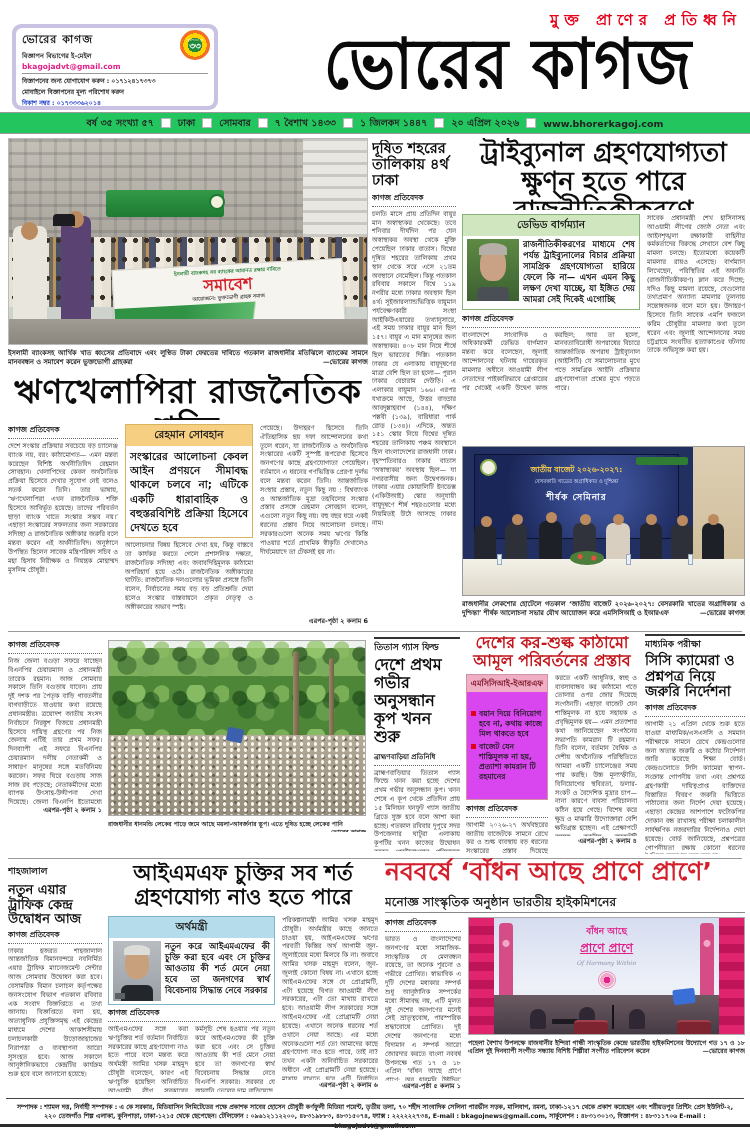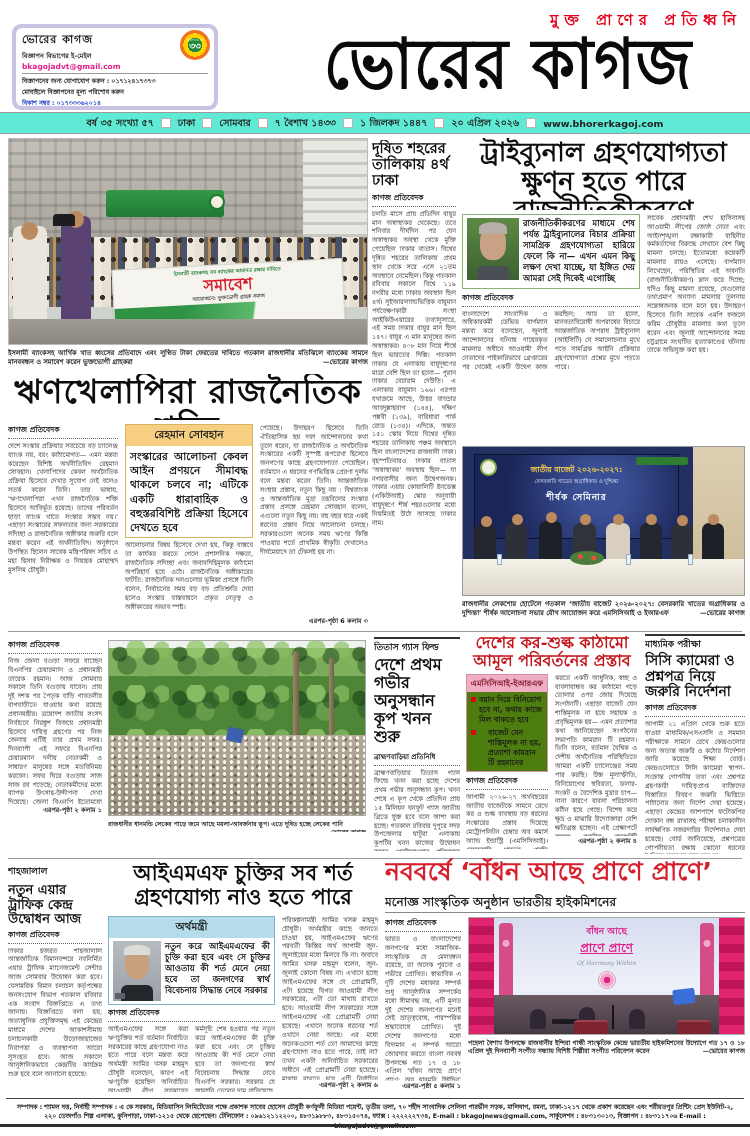--- a/index.html
+++ b/index.html
@@ -26,21 +26,21 @@
   .adbox-l2{font-size:6.2px;font-weight:bold;}
   .adbox-num{color:#1637c8;}
   .badge{position:absolute;right:4px;top:2px;width:30px;height:30px;border-radius:50%;
          background:radial-gradient(circle at 50% 50%, #1f8a3a 0 34%, #ffd200 34% 55%, #f36f21 55% 100%);
          display:flex;align-items:center;justify-content:center;flex-direction:column;}
   .badge-num{font-size:9px;font-weight:bold;color:#fff;line-height:1;}
   .badge-lbl{font-size:3.2px;color:#fff;line-height:1;}
   .tagline{right:8px;top:8px;font-size:15px;font-weight:bold;color:#e50019;letter-spacing:6px;}
   .masthead{left:272px;top:26px;width:472px;height:84px;font-size:62px;font-weight:800;color:#0a0a0a;
             letter-spacing:1px;display:flex;align-items:center;justify-content:center;transform:scaleY(1.12);}
-  .datebar{left:0;top:112px;width:750px;height:20px;background:#5eead4;border-top:1px solid #9a9a9a;border-bottom:1px solid #9a9a9a;
+  .datebar{left:0;top:112px;width:750px;height:20px;background:#22c55e;border-top:1px solid #9a9a9a;border-bottom:1px solid #9a9a9a;
            display:flex;align-items:center;justify-content:center;font-size:9.5px;font-weight:bold;color:#222;}
   .sep{display:inline-block;width:8px;height:8px;background:#fff;border:1px solid #b5b5b5;margin:0 7px;}
   
   .qbox{border:1px solid #9db58a;box-sizing:border-box;}
   .qbox-hd{font-size:10.5px;font-weight:bold;text-align:center;padding:2px 0;}
   .quote-txt{font-size:8.4px;font-weight:bold;line-height:1.32;text-align:justify;color:#101010;}
   .pull-quote{font-size:10.5px;line-height:1.35;text-align:justify;color:#101010;font-weight:bold;}
   
   .photo{position:absolute;overflow:hidden;}
   .sil{position:absolute;border-radius:7px 7px 0 0;}
@@ -129,35 +129,36 @@
     </div>
     <div style="width:128px;flex:none;">
       <div class="qbox" style="border-color:#d9b45e;">
         <div class="qbox-hd" style="background:#f7cf82;">রেহমান সোবহান</div>
         <div class="pull-quote" style="padding:3px 4px;">সংস্কারের আলোচনা কেবল আইন প্রণয়নে সীমাবদ্ধ থাকলে চলবে না; এটিকে একটি ধারাবাহিক ও বহুস্তরবিশিষ্ট প্রক্রিয়া হিসেবে দেখতে হবে</div>
       </div>
       <div class="body-txt clip" style="height:78px;margin-top:3px;">আলোচনার বিষয় হিসেবে দেখা হয়, কিন্তু বাস্তবে তা কার্যকর করতে গেলে প্রশাসনিক দক্ষতা, রাজনৈতিক সদিচ্ছা এবং জবাবদিহিমূলক কাঠামো অপরিহার্য হয়ে ওঠে। রাজনৈতিক অঙ্গীকারের ঘাটতি: রাজনৈতিক দলগুলোর ভূমিকা প্রসঙ্গে তিনি বলেন, নির্বাচনের সময় বড় বড় প্রতিশ্রুতি দেয়া হলেও সংস্কার বাস্তবায়নে প্রকৃত নেতৃত্ব ও অঙ্গীকারের অভাব স্পষ্ট।</div>
     </div>
     <div style="width:108px;flex:none;">
       <div class="body-txt clip" style="height:192px;">পেয়েছে। উদাহরণ হিসেবে তিনি ঐতিহাসিক ছয় দফা আন্দোলনের কথা তুলে ধরেন, যা রাজনৈতিক ও অর্থনৈতিক সংস্কারের একটি সুস্পষ্ট রূপরেখা হিসেবে জনগণের কাছে গ্রহণযোগ্যতা পেয়েছিল। বর্তমানে এ ধরনের গণভিত্তিক প্রেরণা দুর্লভ বলে মন্তব্য করেন তিনি। আন্তর্জাতিক সংস্থার প্রস্তাব, নতুন কিছু নয় : বিশ্বব্যাংক ও আন্তর্জাতিক মুদ্রা তহবিলের সংস্কার প্রস্তাব প্রসঙ্গে রেহমান সোবহান বলেন, এগুলো নতুন কিছু নয়। বহু বছর ধরে একই ধরনের প্রস্তাব নিয়ে আলোচনা চলছে। সরকারগুলো অনেক সময় ঋণের কিস্তি পাওয়ার শর্তে প্রাথমিক স্বীকৃতি দেখালেও দীর্ঘমেয়াদে তা টেকসই হয় না।</div>
-      <div class="jump">এরপর-পৃষ্ঠা 6 কলাম ৩</div>
+      <div class="jump">এরপর-পৃষ্ঠা ২ কলাম 6</div>
     </div>
   </div>
 
   <div class="abs clip" style="left:372px;top:140px;width:84px;height:488px;">
     <div class="hl" style="font-size:14.5px;">দূষিত শহরের তালিকায় ৪র্থ ঢাকা</div>
     <div class="byline" style="margin-top:3px;">কাগজ প্রতিবেদক</div>
     <div class="dotted"></div>
     <div class="body-txt clip" style="height:418px;">চলতি মাসে প্রায় প্রতিদিন বায়ুর মান অস্বাস্থ্যকর থেকেছে। তবে শনিবার দীর্ঘদিন পর যেন অস্বাস্থ্যকর অবস্থা থেকে মুক্তি পেয়েছিল ঢাকার বাতাস। বিশ্বের দূষিত শহরের তালিকায় প্রথম স্থান থেকে সরে এসে ২১তম অবস্থানে নেমেছিল। কিন্তু গতকাল রবিবার সকালে বিশ্বে ১১৯ নগরীর মধ্যে ঢাকার অবস্থান ছিল ৪র্থ। সুইজারল্যান্ডভিত্তিক বায়ুমান পর্যবেক্ষণকারী সংস্থা আইকিউএয়ারের তথ্যানুসারে, এই সময় ঢাকার বায়ুর মান ছিল ১৫৭। বায়ুর এ মান মানুষের জন্য অস্বাস্থ্যকর। ৪০৮ মান নিয়ে শীর্ষে ছিল ভারতের দিল্লি। গতকাল ঢাকার যে এলাকায় বায়ুদূষণের মাত্রা বেশি ছিল তা হলো— পুরান ঢাকার বেচারাম দেউড়ি। এ এলাকার বায়ুমান ১৬৬। এরপর যথাক্রমে আছে, উত্তর বাড্ডার আবদুল্লাহবাগ (১৪৪), দক্ষিণ পল্লবী (১৩৯), বারিধারা পার্ক রোড (১৩৪)। এদিকে, অন্তত ১৫১ স্কোর নিয়ে বিশ্বের দূষিত শহরের তালিকায় পঞ্চম অবস্থানে ছিল বাংলাদেশের রাজধানী ঢাকা। বৃহস্পতিবারও ঢাকার বাতাস ‘অস্বাস্থ্যকর’ অবস্থায় ছিল— যা নগরবাসীর জন্য উদ্বেগজনক। ঢাকার এয়ার কোয়ালিটি ইনডেক্স (একিউআই) স্কোর অনুযায়ী বায়ুদূষণে শীর্ষ শহরগুলোর মধ্যে নিয়মিতই উঠে আসছে ঢাকার নাম।</div>
   </div>
 
   <div class="abs hl clip" style="left:462px;top:138px;width:283px;height:72px;font-size:26px;text-align:center;">ট্রাইব্যুনাল গ্রহণযোগ্যতা ক্ষুণ্ন হতে পারে রাজনীতিকীকরণে</div>
   <div class="abs clip" style="left:462px;top:214px;width:283px;height:228px;display:flex;gap:7px;">
     <div style="width:178px;flex:none;">
       <div class="qbox" style="border-color:#86b277;">
+        <div class="qbox-hd" style="background:#cfe6bf;">ডেভিড বার্গম্যান</div>
         <div style="display:flex;gap:4px;padding:3px 4px;">
           <div style="width:52px;height:62px;flex:none;background:linear-gradient(#5d8a44,#3c6030);position:relative;">
             <div style="position:absolute;left:13px;top:8px;width:26px;height:34px;border-radius:46% 46% 42% 42%;background:#c9a184;"></div>
             <div style="position:absolute;left:12px;top:4px;width:28px;height:12px;border-radius:50% 50% 0 0;background:#b5afa7;"></div>
             <div style="position:absolute;left:10px;bottom:0;width:32px;height:14px;background:#4a4f55;border-radius:5px 5px 0 0;"></div>
           </div>
           <div class="quote-txt">রাজনীতিকীকরণের মাধ্যমে শেষ পর্যন্ত ট্রাইব্যুনালের বিচার প্রক্রিয়া সামগ্রিক গ্রহণযোগ্যতা হারিয়ে ফেলে কি না— এখন এমন কিছু লক্ষণ দেখা যাচ্ছে, যা ইঙ্গিত দেয় আমরা সেই দিকেই এগোচ্ছি</div>
         </div>
       </div>
       <div class="byline" style="margin-top:3px;">কাগজ প্রতিবেদক</div>
@@ -248,28 +249,28 @@
     <div class="byline" style="font-size:6.8px;margin-top:5px;">ব্রাহ্মণবাড়িয়া প্রতিনিধি</div>
     <div class="dotted"></div>
     <div class="body-txt clip" style="height:128px;">ব্রাহ্মণবাড়িয়ার তিতাস গ্যাস ফিল্ডে খনন করা হচ্ছে দেশের প্রথম গভীর অনুসন্ধান কূপ। খনন শেষে এ কূপ থেকে প্রতিদিন প্রায় ১৫ মিলিয়ন ঘনফুট গ্যাস জাতীয় গ্রিডে যুক্ত হবে বলে আশা করা হচ্ছে। গতকাল রবিবার দুপুরে সদর উপজেলার ঘাটুরা এলাকায় কূপটির খনন কাজের উদ্বোধন করেন পেট্রোবাংলার পরিচালক (অর্থ) এ কে এম মিজানুর রহমান। তিতাস গ্যাস কর্তৃপক্ষ জানায়, বাংলাদেশ গ্যাস ফিল্ডস কোম্পানি লিমিটেড (বিজিএফসিএল) পরিচালিত তিতাস গ্যাস ফিল্ডের উৎপাদনে থাকা ২৩টি কূপ থেকে বর্তমানে প্রতিদিন প্রায় ৩২৫ মিলিয়ন ঘনফুট গ্যাস সরবরাহ করা হচ্ছে জাতীয় গ্রিডে। তবে দীর্ঘ সময় ধরে গ্যাস উত্তোলনের ফলে মজুত এবং চাপ কমেছে দেশের সবচেয়ে</div>
     <div class="jump">এরপর-পৃষ্ঠা ২ কলাম ৫</div>
   </div>
 
   <div class="abs clip" style="left:466px;top:634px;width:172px;height:220px;">
     <div class="hl" style="font-size:16px;color:#c3161c;text-align:center;">দেশের কর-শুল্ক কাঠামো আমূল পরিবর্তনের প্রস্তাব</div>
     <div style="display:flex;gap:7px;margin-top:4px;">
       <div style="width:82px;flex:none;">
-        <div class="qbox" style="border-color:#d391a5;background:#4d7c0f;">
+        <div class="qbox" style="border-color:#d391a5;background:#d946ef;">
           <div class="qbox-hd" style="background:#efaec3;color:#7a0c22;font-size:8px;">এমসিসিআই-ইআরএফ</div>
-          <div style="padding:3px 4px;">
+          <div style="padding:17px 4px;">
             <div style="display:flex;gap:3px;margin-bottom:4px;">
               <span style="width:5px;height:5px;background:#e3001b;flex:none;margin-top:2px;"></span>
               <span style="font-size:7.6px;font-weight:bold;line-height:1.3;">বয়ান দিয়ে বিনিয়োগ হবে না, কথায় কাজে মিল থাকতে হবে</span>
             </div>
-            <div style="display:flex;gap:12px;">
+            <div style="display:flex;gap:3px;">
               <span style="width:5px;height:5px;background:#e3001b;flex:none;margin-top:2px;"></span>
               <span style="font-size:7.6px;font-weight:bold;line-height:1.3;">বাজেট যেন শাস্তিমূলক না হয়, প্রত্যাশা কামরান টি রহমানের</span>
             </div>
           </div>
         </div>
         <div class="byline" style="margin-top:3px;">কাগজ প্রতিবেদক</div>
         <div class="dotted"></div>
         <div class="body-txt clip" style="height:56px;">আগামী ২০২৬-২৭ অর্থবছরের জাতীয় বাজেটকে সামনে রেখে কর ও শুল্ক ব্যবস্থায় বড় ধরনের সংস্কারের প্রস্তাব দিয়েছে মেট্রোপলিটন চেম্বার অব কমার্স অ্যান্ড ইন্ডাস্ট্রি (এমসিসিআই)। বেসরকারি খাতের প্রবৃদ্ধি ত্বরান্বিত</div>
       </div>
       <div style="width:82px;flex:none;">

